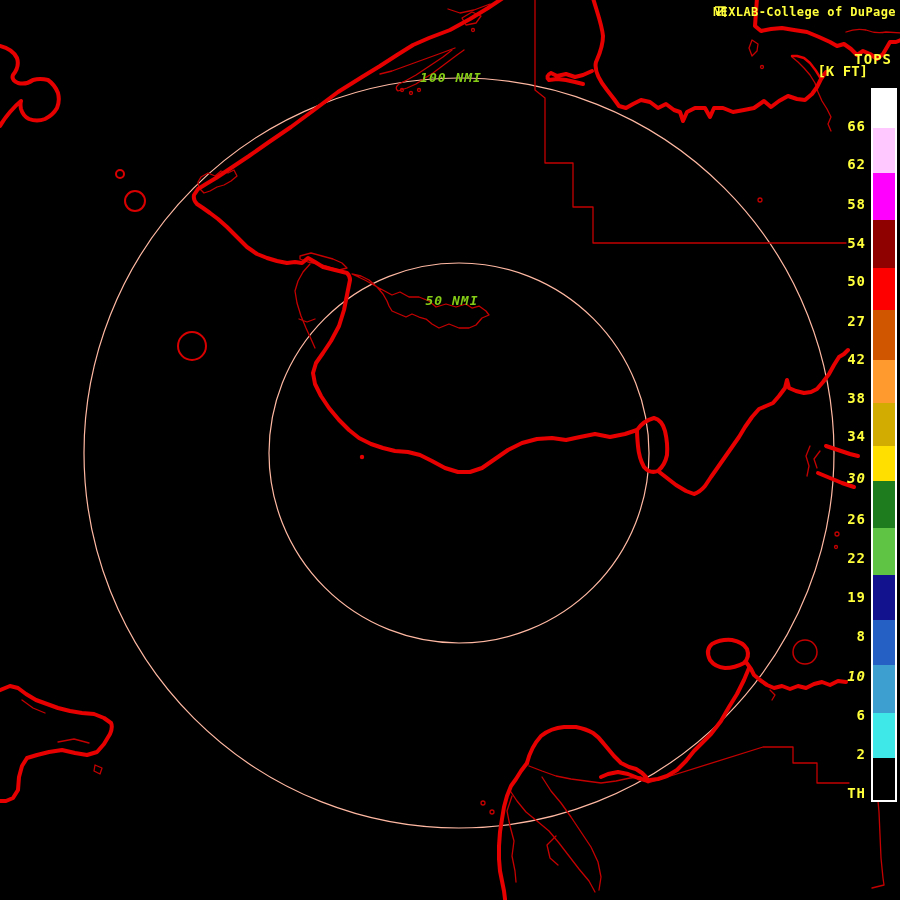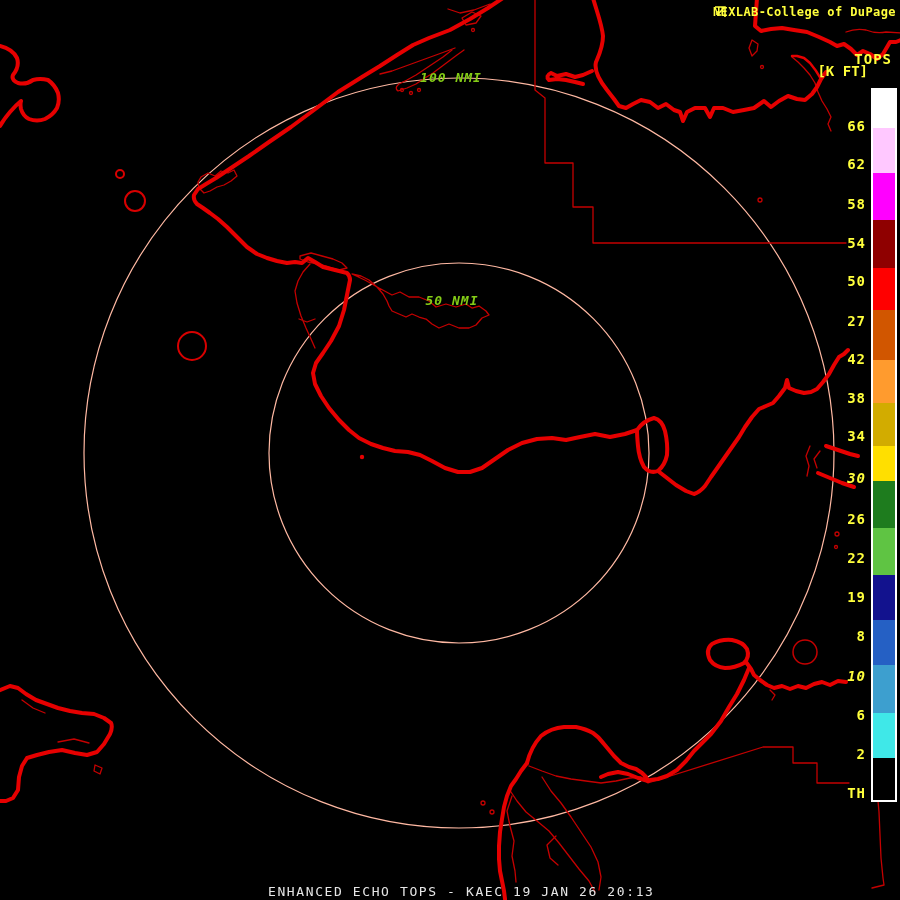--- a/index.html
+++ b/index.html
@@ -146,15 +146,14 @@
       <div class="cbl" style="top: 612px;">8</div>
       <div class="cbl" style="top: 652px; font-style: italic;">10</div>
       <div class="cbl" style="top: 691px;">6</div>
       <div class="cbl" style="top: 730px;">2</div>
       <div class="cbl" style="top: 769px;">TH</div>
     </div>
 
   <div id="ring100lab" class="ringlab">100 NMI</div>
   <div id="ring50lab" class="ringlab">50 NMI</div>
 
-  <div id="caption">ENHANCED ECHO TOPS - KAEC 19 JAN 26 20:13</div>
 
 </div>
 
 </body></html>

